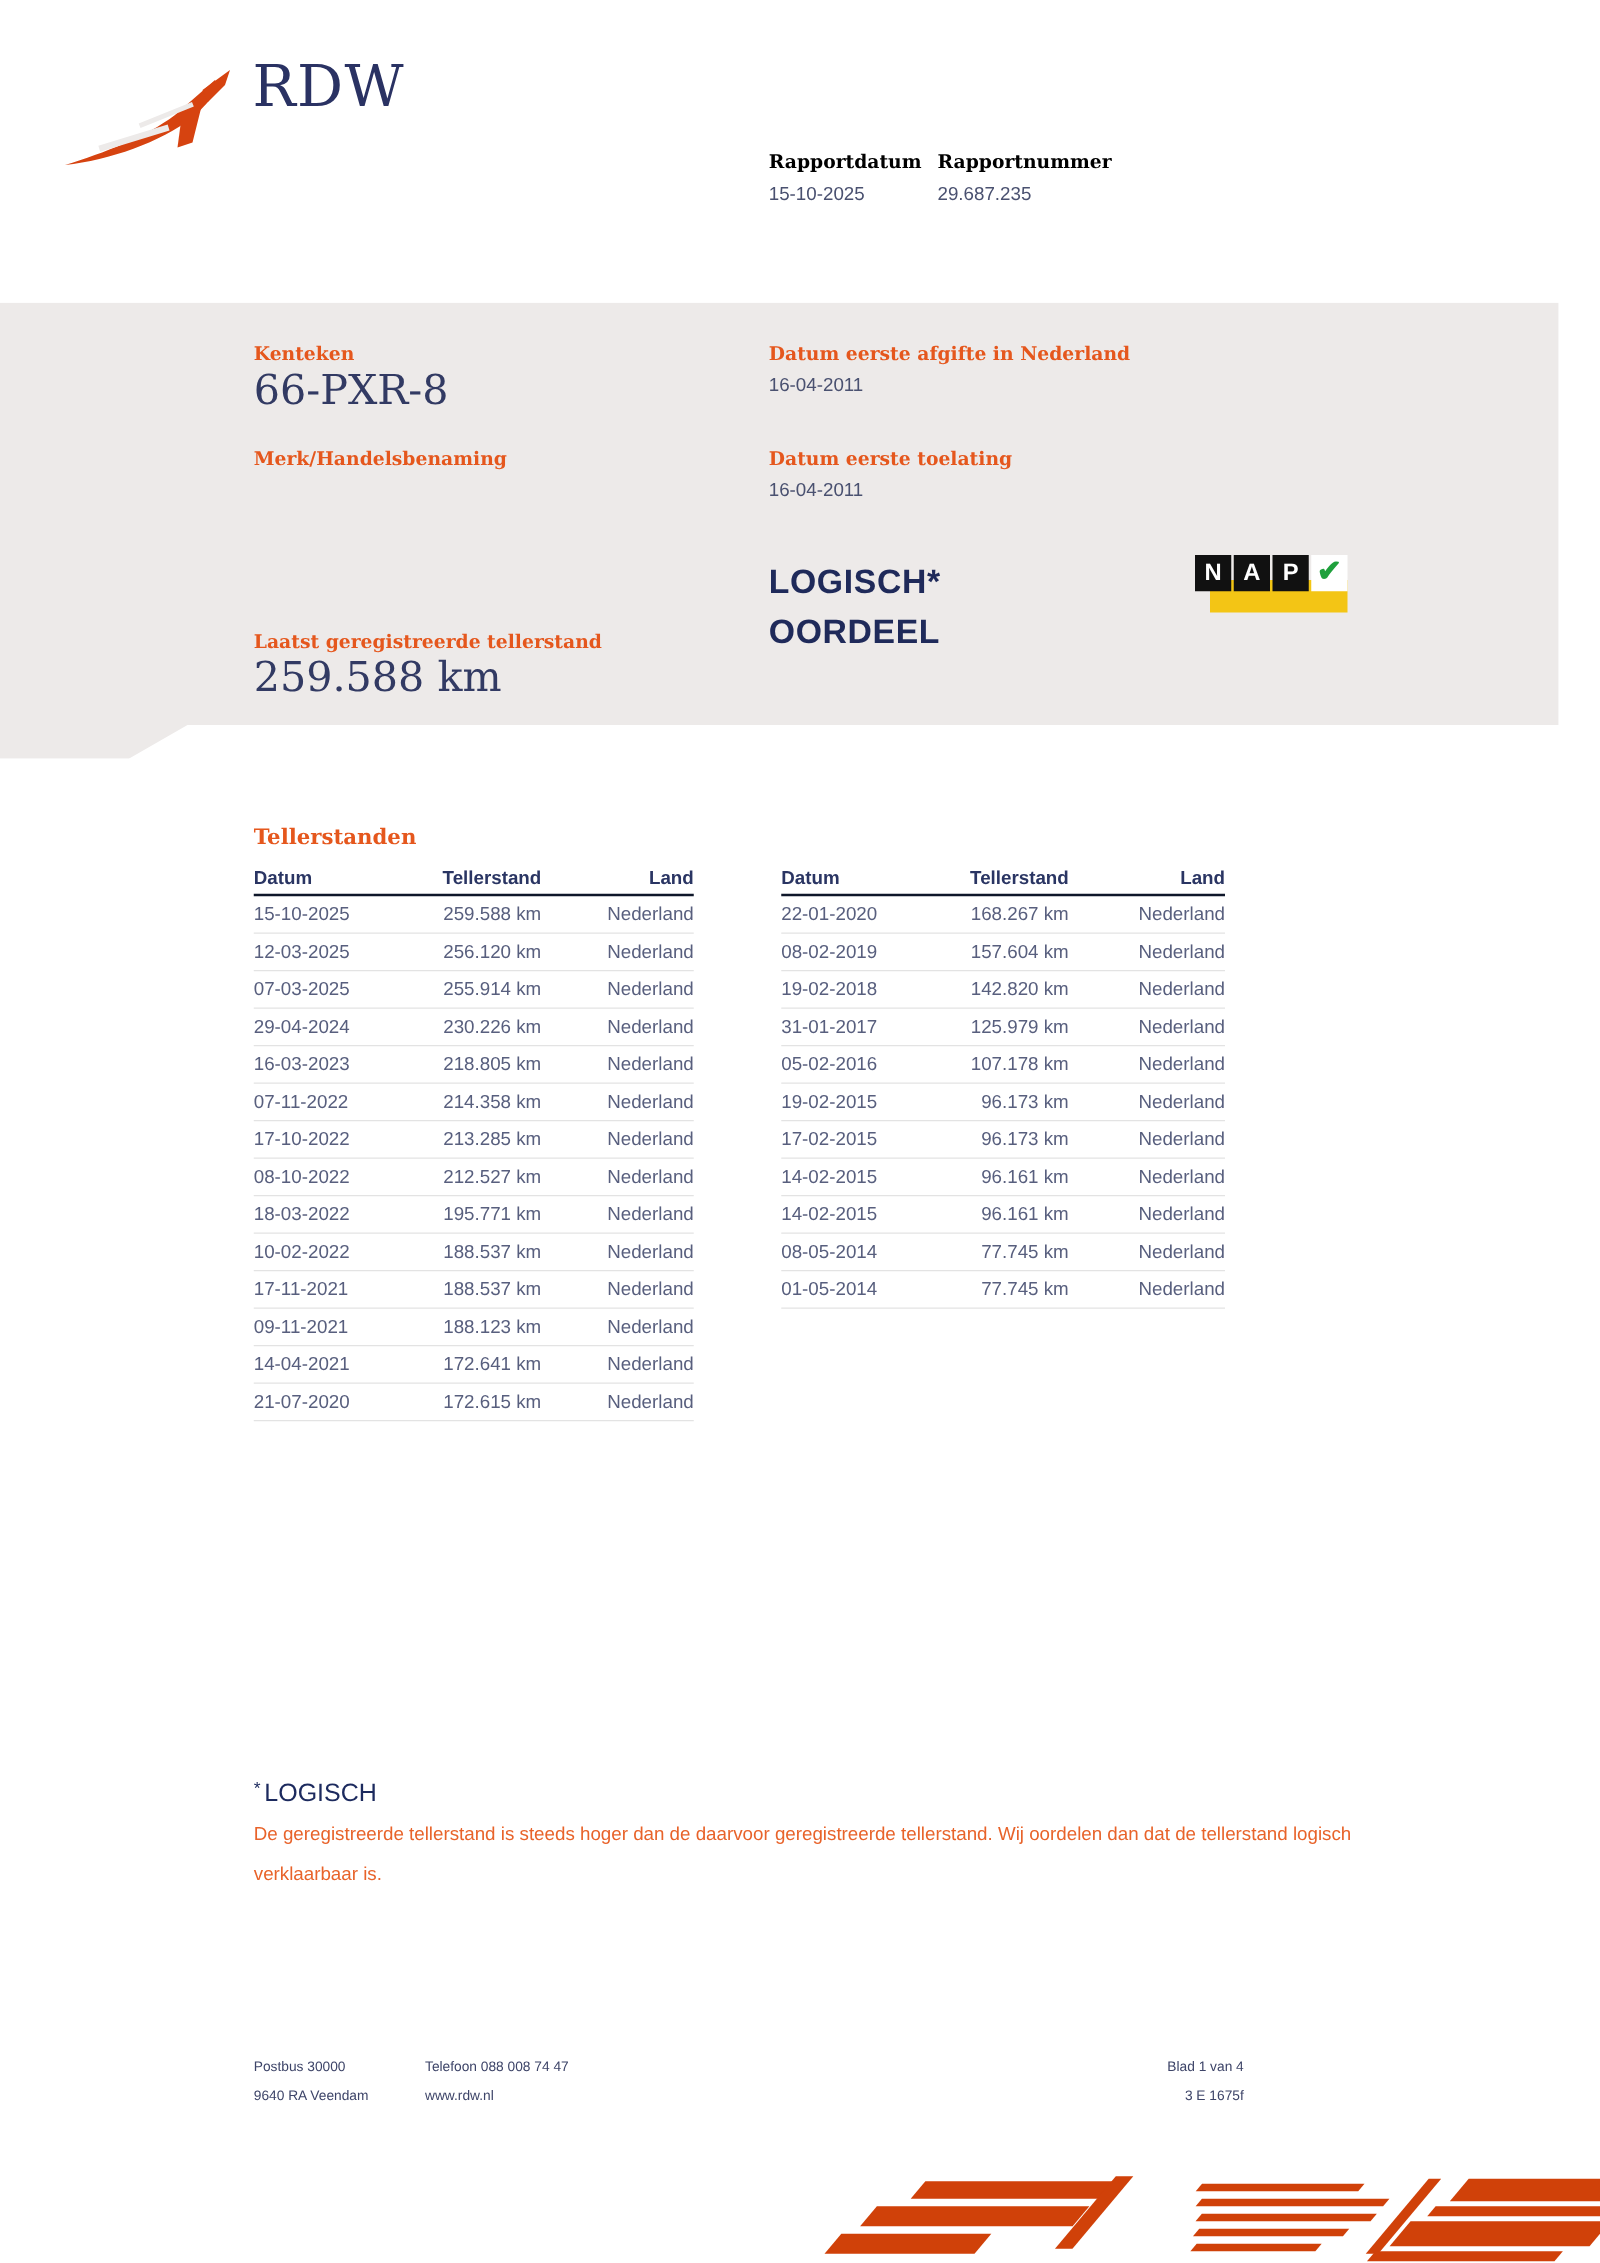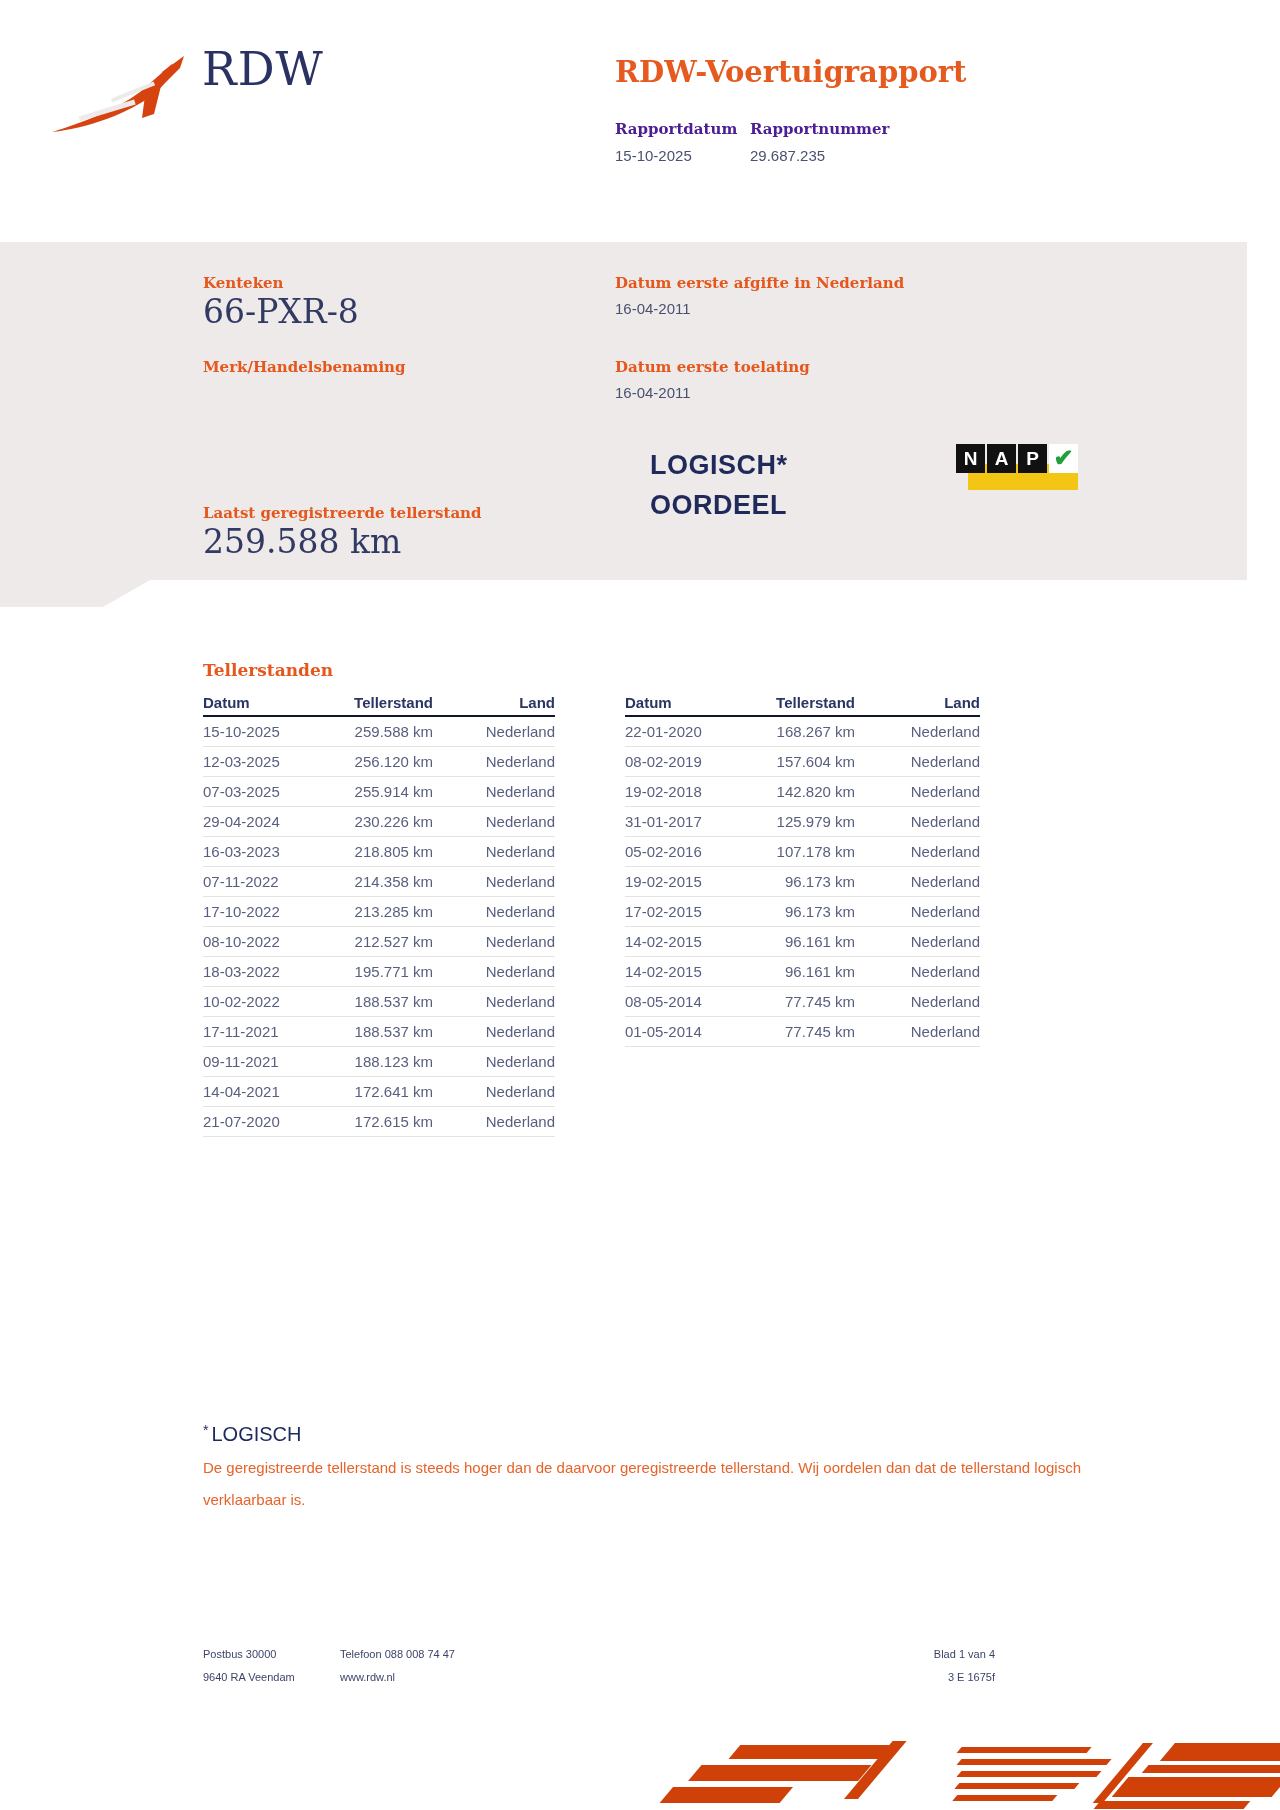--- a/index.html
+++ b/index.html
@@ -6,36 +6,36 @@
   #page{position:relative;width:1280px;height:1810px;background:#ffffff;overflow:hidden;
         font-family:"Liberation Sans",sans-serif;color:#3a4166;}
 
   
   .logo-feather{position:absolute;left:50px;top:52px;width:148px;height:92px;}
   .logo-text{position:absolute;left:202px;top:42px;font-family:"DejaVu Serif",serif;
              font-size:46px;color:#2a3263;letter-spacing:1px;}
   .report-title{position:absolute;left:615px;top:55px;font-family:"DejaVu Serif",serif;
                 font-weight:bold;font-size:29px;color:#e55a1f;}
   .hlabel{position:absolute;font-family:"DejaVu Serif",serif;font-weight:bold;
-          font-size:15px;color:#4c1d95;}
+          font-size:15px;color:#000000;}
   .hvalue{position:absolute;font-size:15px;color:#4a5170;}
   .lab-rapportdatum{left:615px;top:120px}
   .lab-rapportnummer{left:750px;top:120px}
   .val-rapportdatum{left:615px;top:147px}
   .val-rapportnummer{left:750px;top:147px}
 
   
   .hero{position:absolute;left:0;top:242px;width:1247px;height:365px;background:#edeae9;
         clip-path:polygon(0 0,100% 0,100% 338px,150px 338px,103px 100%,0 100%);}
   .olabel{position:absolute;font-family:"DejaVu Serif",serif;font-weight:bold;
           font-size:15px;color:#e5571d;}
   .bigval{position:absolute;font-family:"DejaVu Serif",serif;font-size:33px;color:#323a63;}
   .midval{position:absolute;font-size:15px;color:#4a5170;}
   .oordeel{position:absolute;left:615px;top:203px;font-size:27px;font-weight:bold;
-           color:#1f2a5a;line-height:40px;letter-spacing:.5px;margin-left:35px;}
+           color:#1f2a5a;line-height:40px;letter-spacing:.5px;}
 
   
   .nap{position:absolute;left:956px;top:200px;width:126px;height:52px;}
   .nap-yellow{position:absolute;left:12px;top:22px;width:110px;height:26px;background:#f3c515;}
   .nap-sq{position:absolute;top:2px;width:29px;height:29px;background:#111;color:#fff;
           font-weight:bold;font-size:19px;text-align:center;line-height:29px;}
   .nap-sq.n1{left:0}.nap-sq.n2{left:31px}.nap-sq.n3{left:62px}
   .nap-check{position:absolute;left:93px;top:2px;width:29px;height:29px;background:#fff;
              color:#1fa03c;font-size:24px;font-weight:bold;text-align:center;line-height:28px;}
 
@@ -76,21 +76,20 @@
 
   <svg class="logo-feather" viewBox="0 0 148 92" xmlns="http://www.w3.org/2000/svg">
     <path fill="#d64310" d="M2,80 C34,70 66,58 90,40 L122,12 C126,18 118,30 104,42 C78,62 38,76 2,80 Z"></path>
     <path fill="#d64310" d="M96,36 L114,22 L104,62 L92,66 Z"></path>
     <path fill="#d64310" d="M112,20 L134,4 L130,16 L116,30 Z"></path>
     <rect x="28" y="56" width="58" height="5" fill="#edeae9" transform="rotate(-17 57 58)"></rect>
     <rect x="60" y="38" width="46" height="4" fill="#edeae9" transform="rotate(-22 83 40)"></rect>
   </svg>
   <div class="logo-text">RDW</div>
 
-  <div class="report-title">RDW-Voertuigrapport</div>
   <div class="hlabel lab-rapportdatum">Rapportdatum</div>
   <div class="hlabel lab-rapportnummer">Rapportnummer</div>
   <div class="hvalue val-rapportdatum">15-10-2025</div>
   <div class="hvalue val-rapportnummer">29.687.235</div>
 
   <div class="hero">
     <div class="olabel" style="left:203px;top:32px">Kenteken</div>
     <div class="bigval" style="left:203px;top:50px">66-PXR-8</div>
 
     <div class="olabel" style="left:203px;top:116px">Merk/Handelsbenaming</div>

